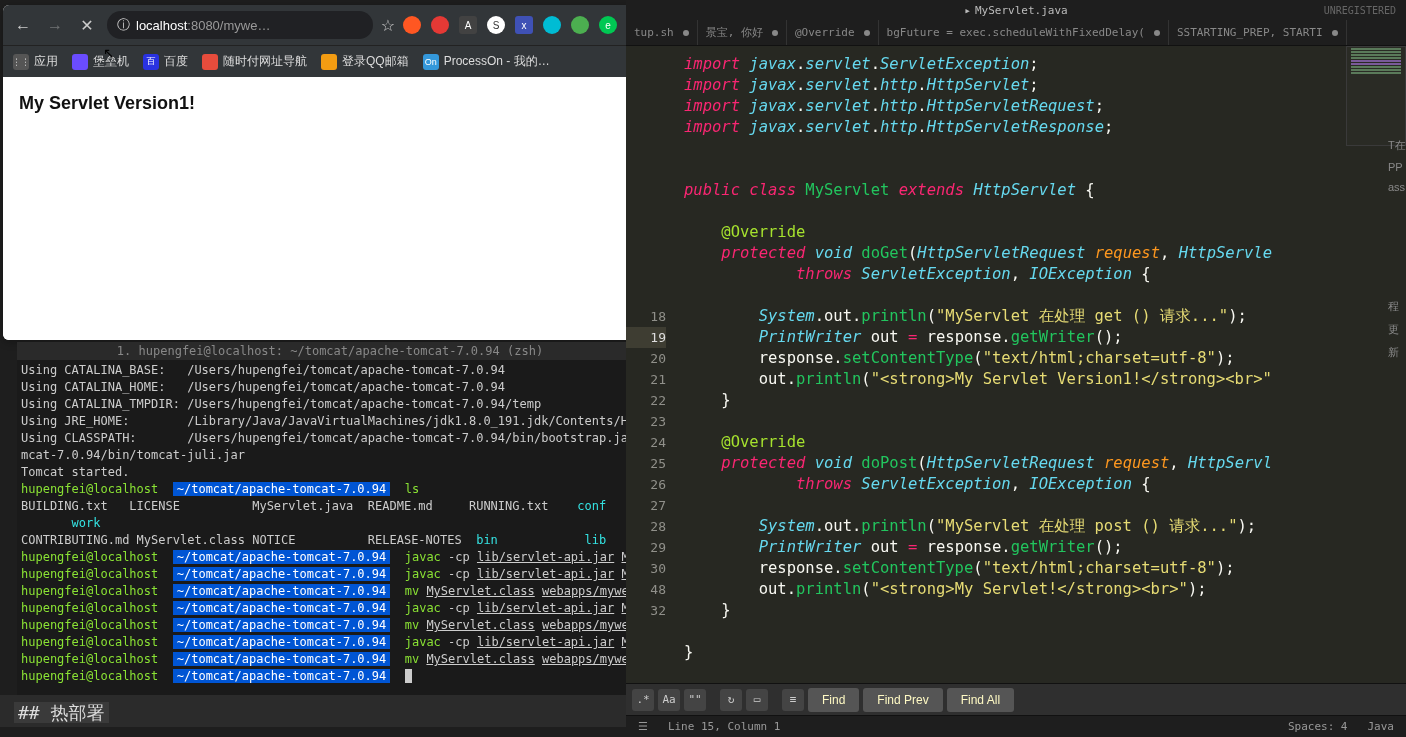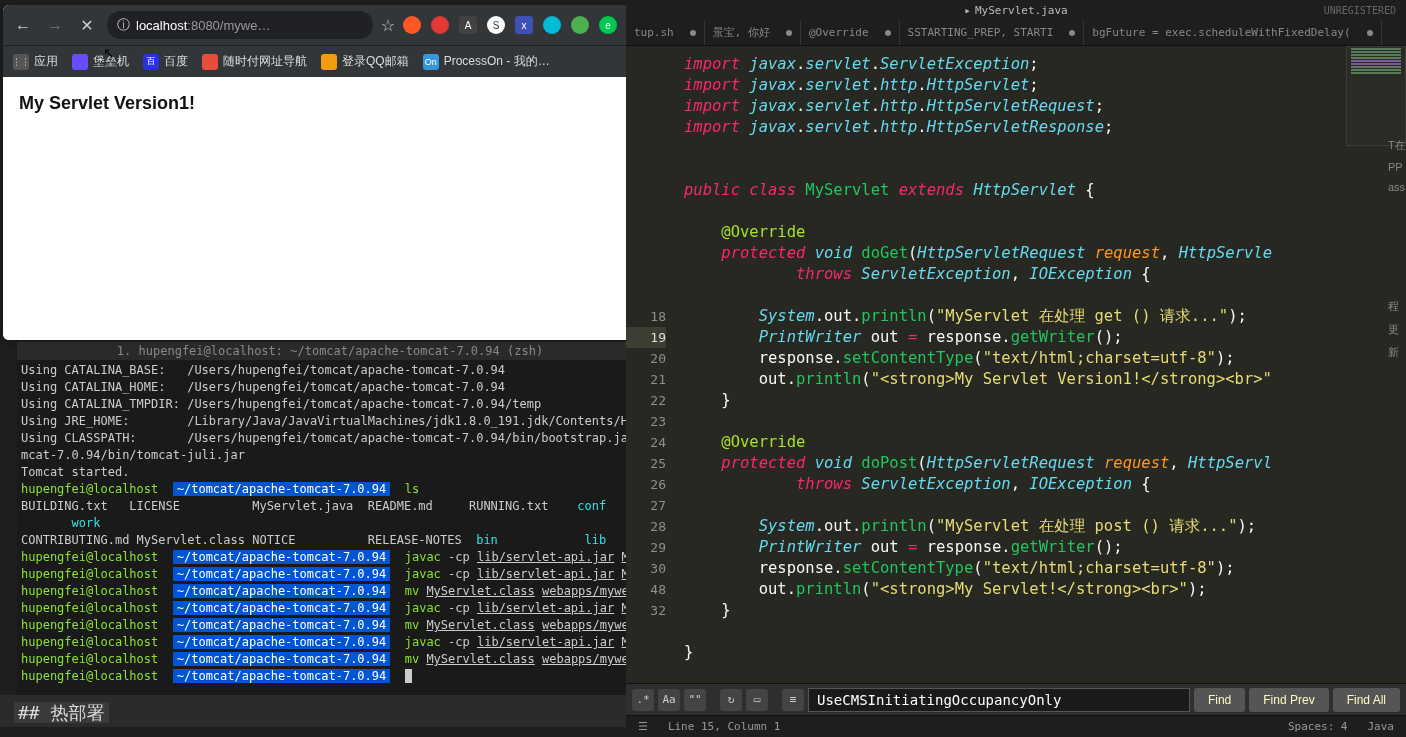--- a/index.html
+++ b/index.html
@@ -32,21 +32,21 @@
 
 
 .md-area { position: absolute; left: 0; top: 695px; width: 626px; height: 32px; background: #2b2b2b; color: #ddd; font-family: monospace; font-size: 18px; padding: 6px 14px; }
 .md-hl { background: #3a3a3a; padding: 0 4px; }
 
 
 .editor { position: absolute; left: 626px; top: 0; width: 780px; height: 737px; background: #272822; color: #f8f8f2; font-family: "Menlo","Consolas", monospace; font-size: 15px; display: flex; flex-direction: column; }
 .ed-titlebar { height: 20px; background: #1e1e1e; display: flex; align-items: center; justify-content: center; font-size: 11px; color: #bbb; position: relative; }
 .ed-unreg { position: absolute; right: 10px; color: #666; font-size: 10px; }
 .ed-tabs { height: 26px; background: #1e1e1e; display: flex; align-items: stretch; font-size: 11px; border-bottom: 1px solid #111; overflow: hidden; }
-.ed-tab { padding: 4px 8px; color: #888; border-right: 1px solid #333; display: flex; align-items: center; gap: 16px; white-space: nowrap; }
+.ed-tab { padding: 4px 8px; color: #888; border-right: 1px solid #333; display: flex; align-items: center; gap: 9px; white-space: nowrap; }
 .ed-tab .dot { width: 6px; height: 6px; border-radius: 50%; background: #888; }
 .ed-body { flex: 1; display: flex; overflow: hidden; position: relative; }
 .gutter { width: 48px; background: #272822; color: #90908a; text-align: right; padding: 8px 8px 0 0; font-size: 13px; line-height: 21px; }
 .gutter .ln { display: block; }
 .gutter .hl { background: #3e3d32; color: #ddd; }
 .code { flex: 1; padding: 8px 0 0 10px; line-height: 21px; font-size: 15.5px; white-space: pre; overflow: hidden; }
 .minimap { position: absolute; right: 0; top: 0; width: 60px; height: 100px; background: #2a2b25; border: 1px solid #3a3a3a; }
 .mm-line { height: 2px; margin: 1px 4px; background: #5a7a5a; }
 .kw-pink { color: #f92672; font-style: italic; }
 .kw-red { color: #f92672; }
@@ -168,25 +168,25 @@
       </div>
     <div class="ed-tab">
         <span>景宝, 你好</span>
         <span class="dot"></span>
       </div>
     <div class="ed-tab">
         <span>@Override</span>
         <span class="dot"></span>
       </div>
     <div class="ed-tab">
+        <span>bgFuture = exec.scheduleWithFixedDelay(</span>
+        <span class="dot"></span>
+      </div>
+    <div class="ed-tab">
         <span>SSTARTING_PREP, STARTI</span>
-        <span class="dot"></span>
-      </div>
-    <div class="ed-tab">
-        <span>bgFuture = exec.scheduleWithFixedDelay(</span>
         <span class="dot"></span>
       </div>
   </div>
   <div class="ed-body">
     <div class="gutter" id="gutter">
         <span class="ln">&nbsp;</span>
         <span class="ln">&nbsp;</span>
         <span class="ln">&nbsp;</span>
         <span class="ln">&nbsp;</span>
         <span class="ln">&nbsp;</span>
@@ -256,21 +256,20 @@
   </div>
   <div class="ed-search">
     <div class="sbtn">.*</div>
     <div class="sbtn">Aa</div>
     <div class="sbtn">""</div>
     <div style="width:6px"></div>
     <div class="sbtn">↻</div>
     <div class="sbtn">▭</div>
     <div style="width:6px"></div>
     <div class="sbtn">≡</div>
-    <input class="sinput" value="UseCMSInitiatingOccupancyOnly" style="">
     <button class="fbtn">Find</button>
     <button class="fbtn">Find Prev</button>
     <button class="fbtn">Find All</button>
   </div>
   <div class="ed-status">
     <span>☰</span>
     <span>Line 15, Column 1</span>
     <span class="spacer"></span>
     <span>Spaces: 4</span>
     <span>Java</span>

